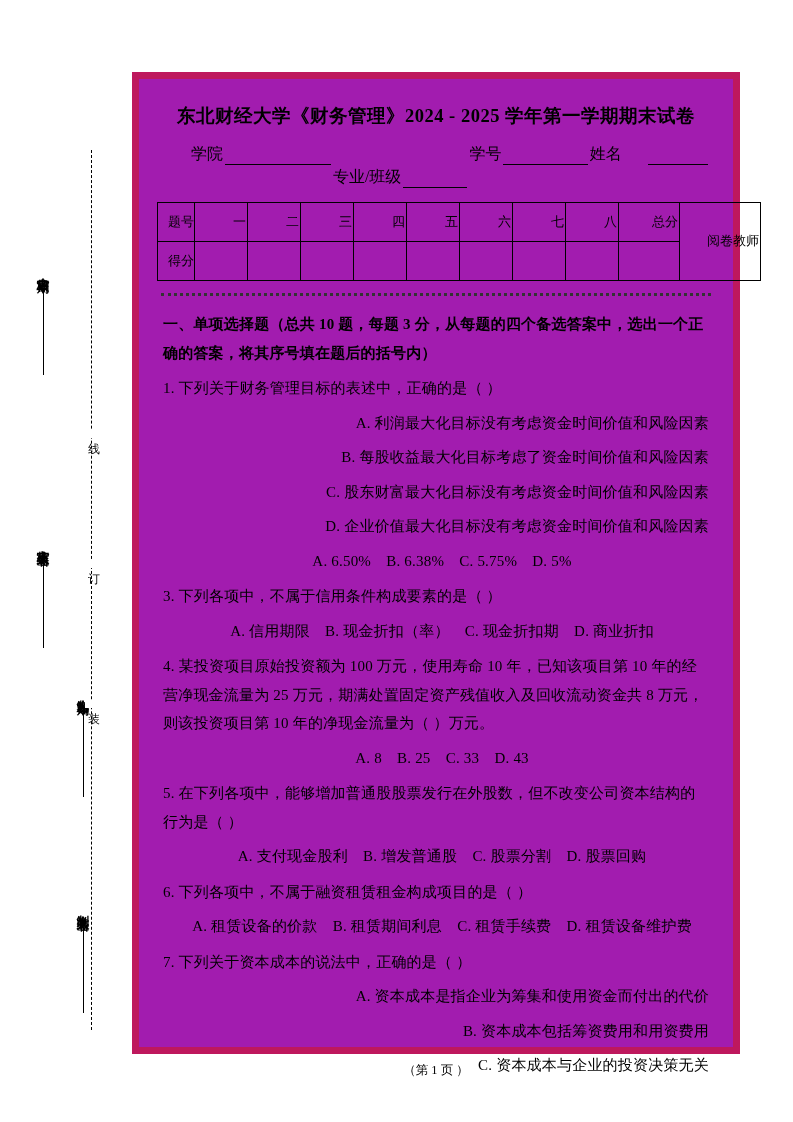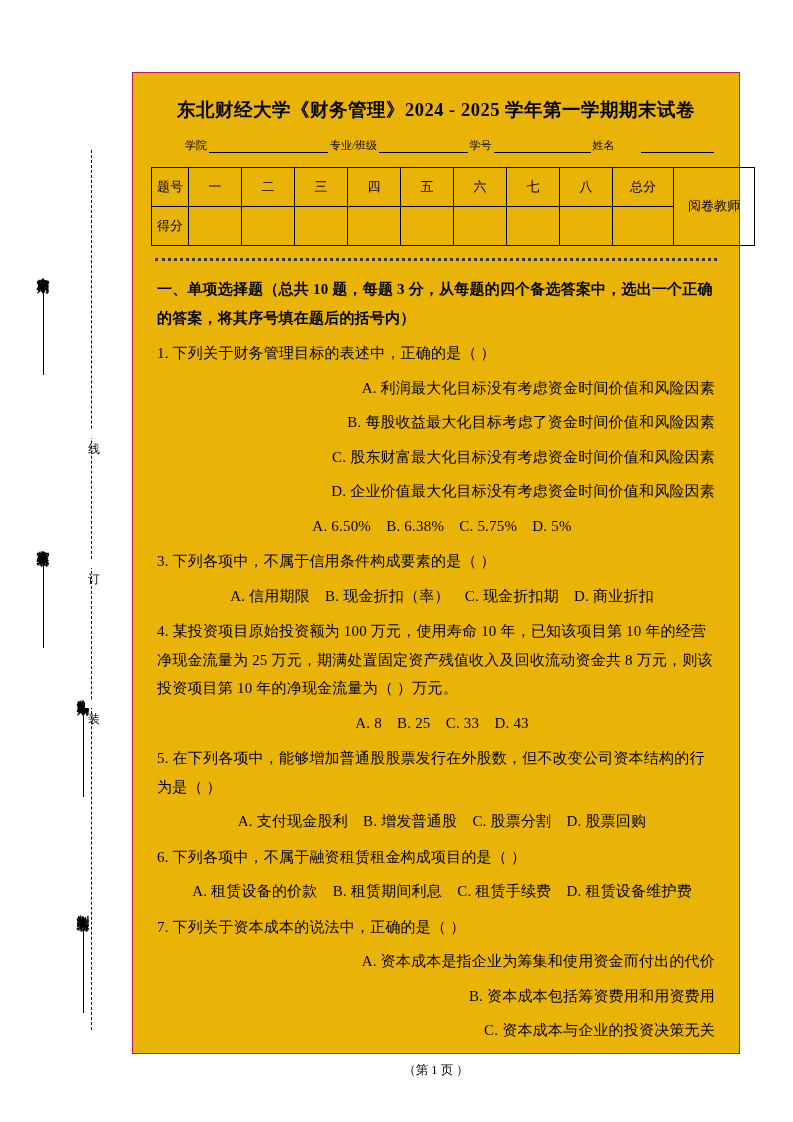--- a/index.html
+++ b/index.html
@@ -68,70 +68,70 @@
   .bw2 { top: 560px; }
   .bw3 { top: 700px; }
 
   
   .sheet {
     position: absolute;
     left: 132px;
     top: 72px;
     width: 608px;
     height: 982px;
-    border: 1px solid #be185d;
+    border: 7px solid #be185d;
     box-sizing: border-box;
-    background: #eab308;
+    background: #a21caf;
   }
   .sheet-inner {
     padding: 14px 18px 0 18px;
   }
   .doc-title {
     text-align: center;
     font-size: 18.5px;
     font-weight: bold;
     letter-spacing: 0.5px;
     margin: 10px 0 16px 0;
     font-family: "Liberation Serif", "DejaVu Serif", serif;
   }
 
   
   .info-line {
     display: flex;
     align-items: flex-start;
-    font-size: 11px;
+    font-size: 16px;
     margin: 0 10px 14px 10px;
     gap: 2px;
   }
   .info-field {
     display: flex;
     align-items: flex-end;
     flex: 1 1 auto;
   }
   .info-field .lbl { white-space: nowrap; padding-right: 2px; }
   .info-field .rule {
     flex: 1 1 auto;
     border-bottom: 1px solid #000;
     height: 13px;
   }
   .if-1 { flex: 0 0 26%; margin-left: 24px;}
-  .if-2 { flex: 0 0 25%; }
+  .if-2 { flex: 0 0 25%; margin-top: 23px; }
   .if-3 { flex: 0 0 22%; }
   .if-4 { flex: 0 0 22%; gap: 24px; }
 
   
   table.score {
     border-collapse: collapse;
     margin: 0 auto 10px auto;
     width: 556px;
     table-layout: fixed;
   }
   table.score td {
     border: 1px solid #000;
-    text-align: center;
+    text-align: right;
     vertical-align: middle;
     font-size: 13px;
     height: 34px;
   }
   td.head-cell {
     width: 36px;
     line-height: 1.05;
     font-size: 13px;
     padding: 2px 0;
   }

